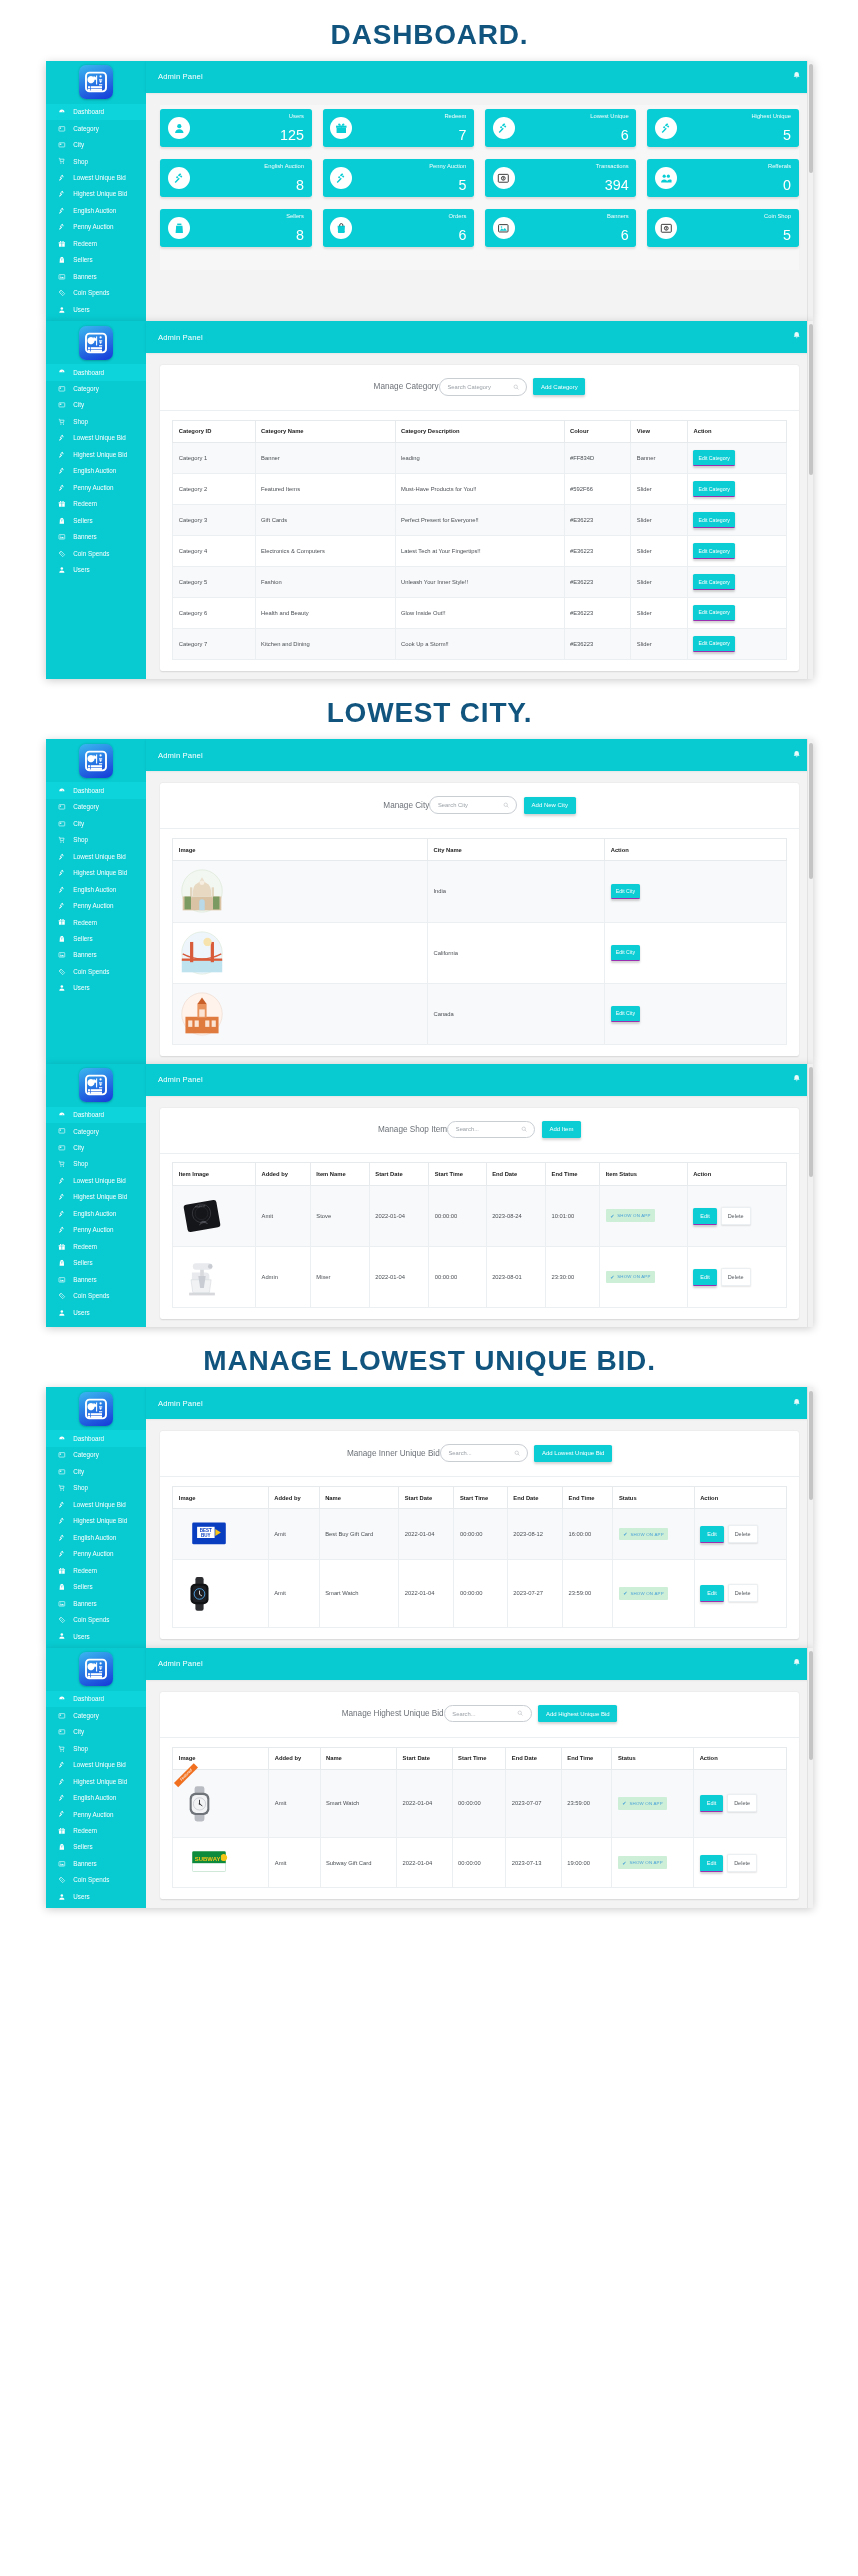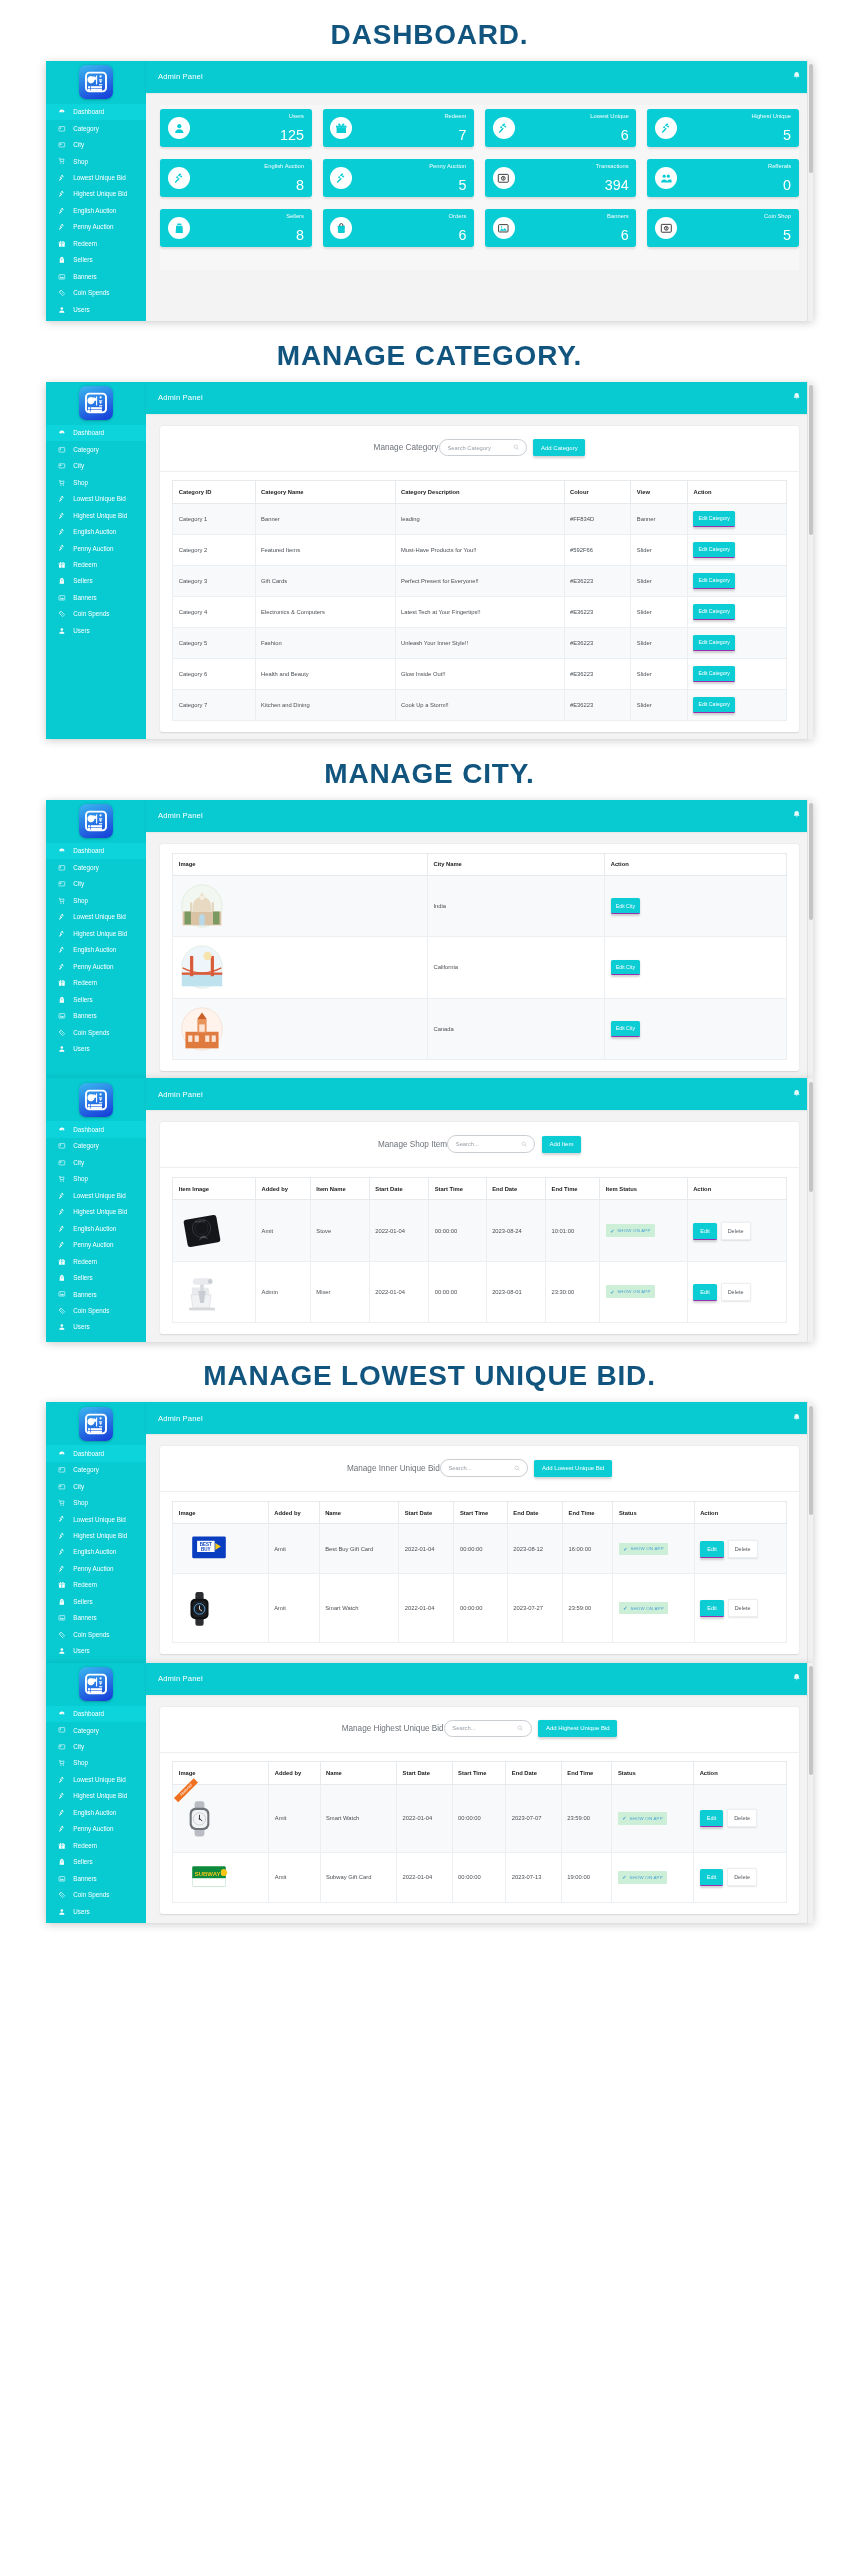--- a/index.html
+++ b/index.html
@@ -539,21 +539,20 @@
                 </div>
               </div>
             </div>
           </div>
         </div>
       </div>
       <div class="vscroll">
         <div class="thumbbar" style="top:3.3px;height:42%;"></div>
       </div>
     </div>
-    <div class="section-title">MANAGE CATEGORY.</div>
     <div class="shot">
       <div class="sidebar">
         <div class="brand">
           <div class="brand-logo">
             <svg viewBox="0 0 24 24">
               <rect x="2" y="2.6" width="20" height="18.8" rx="3.4" fill="none" stroke="#fff" stroke-width="1.9"></rect>
               <path d="M10.6 9.6a3.6 3.6 0 1 0 0 .1z" fill="#fff"></path>
               <path d="M10.8 6.2v3.6h3.2a3.6 3.6 0 0 0-3.2-3.6z" fill="#fff" transform="translate(-1.4 0)"></path>
               <path d="M12.6 5.4v9.2" stroke="#fff" stroke-width="1.1"></path>
               <circle cx="16.6" cy="6.4" r="1.1" fill="#fff"></circle>
@@ -790,21 +789,21 @@
                 </tbody>
               </table>
             </div>
           </div>
         </div>
       </div>
       <div class="vscroll">
         <div class="thumbbar" style="top:3.3px;height:42%;"></div>
       </div>
     </div>
-    <div class="section-title">MANAGE CITY.</div>
+    <div class="section-title">LOWEST CITY.</div>
     <div class="shot">
       <div class="sidebar">
         <div class="brand">
           <div class="brand-logo">
             <svg viewBox="0 0 24 24">
               <rect x="2" y="2.6" width="20" height="18.8" rx="3.4" fill="none" stroke="#fff" stroke-width="1.9"></rect>
               <path d="M10.6 9.6a3.6 3.6 0 1 0 0 .1z" fill="#fff"></path>
               <path d="M10.8 6.2v3.6h3.2a3.6 3.6 0 0 0-3.2-3.6z" fill="#fff" transform="translate(-1.4 0)"></path>
               <path d="M12.6 5.4v9.2" stroke="#fff" stroke-width="1.1"></path>
               <circle cx="16.6" cy="6.4" r="1.1" fill="#fff"></circle>
@@ -949,20 +948,33 @@
       <div class="pane">
         <div class="topbar">
           <div class="ttl">Admin Panel</div>
           <div class="bell"><svg viewBox="0 0 24 24">
               <path d="M12 2.6a5.8 5.8 0 0 0-5.8 5.8v4L4.4 15h15.2l-1.8-2.6v-4A5.8 5.8 0 0 0 12 2.6z"></path>
               <path d="M10 16.6a2 2 0 0 0 4 0z"></path>
             </svg></div>
         </div>
         <div class="pane-body">
           <div class="panel">
+            <div class="panel-head">
+              <div class="panel-title">Manage City</div>
+              <div class="panel-tools">
+                <div class="search-box">
+                  <span>Search City</span>
+                  <svg viewBox="0 0 24 24">
+                    <circle cx="10" cy="10" r="6.2"></circle>
+                    <path d="M14.6 14.6 20 20"></path>
+                  </svg>
+                </div>
+                <button class="btn-primary">Add New City</button>
+              </div>
+            </div>
             <div class="tbl-wrap">
               <table>
                 <thead>
                   <tr>
                     <th>Image</th>
                     <th>City Name</th>
                     <th>Action</th>
                   </tr>
                 </thead>
                 <tbody>

